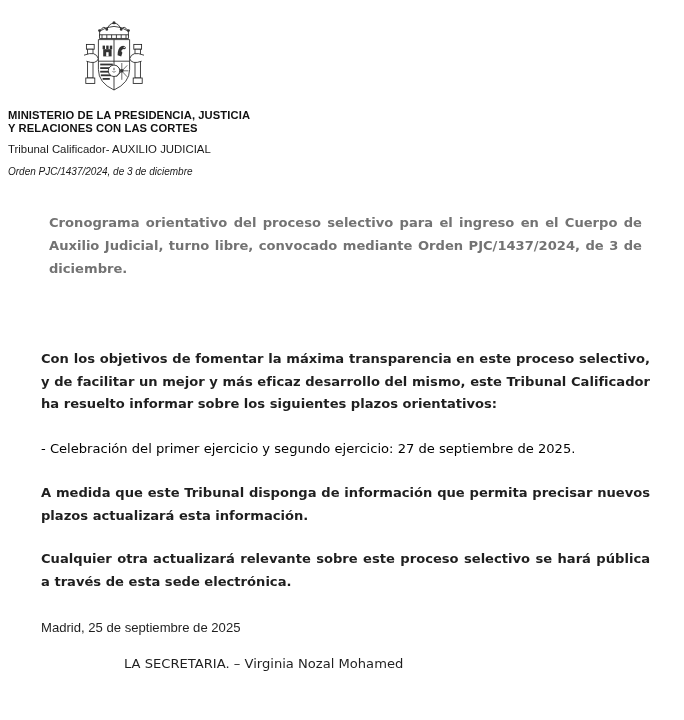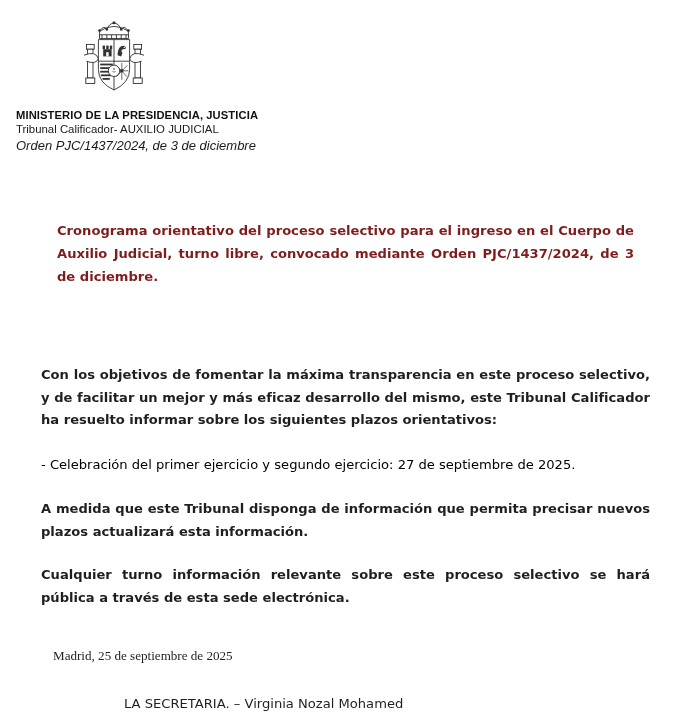--- a/index.html
+++ b/index.html
@@ -40,67 +40,67 @@
     padding-top: 18px;
   }
 
   .crest {
     display: block;
     width: 72px;
     height: 84px;
   }
 
   .ministry-block {
-    padding-left: 16px;
+    padding-left: 8px;
     padding-top: 7px;
     line-height: 1.16;
   }
   .ministry-line {
     font-family: "Liberation Sans", sans-serif;
     font-weight: bold;
     font-size: 11.2px;
     letter-spacing: 0.1px;
     color: #111111;
     white-space: nowrap;
   }
   .tribunal-line {
     font-family: "Liberation Sans", sans-serif;
     font-weight: normal;
     font-size: 11.4px;
     color: #1a1a1a;
-    margin-top: 1px;
+    margin-top: 8px;
     white-space: nowrap;
   }
   .orden-line {
     font-family: "Liberation Sans", sans-serif;
     font-style: italic;
     font-weight: normal;
-    font-size: 13px;
+    font-size: 10px;
     color: #1a1a1a;
-    margin-top: 2px;
+    margin-top: 10px;
     white-space: nowrap;
   }
 
   
   .content {
     position: absolute;
     left: 41px;
     top: 203px;
     width: 609px;
   }
 
   .doc-title {
     font-family: "DejaVu Sans", sans-serif;
     font-weight: bold;
     font-size: 13.1px;
     line-height: 23px;
     text-align: justify;
     text-align-last: left;
-    color: #7f1d1d;
-    margin: 16px;
+    color: #737373;
+    margin: 8px;
   }
 
   .para {
     font-family: "DejaVu Sans", sans-serif;
     font-size: 13.1px;
     line-height: 22.5px;
     color: #1f1f1f;
     margin: 0;
   }
 
@@ -130,25 +130,25 @@
   .sign-line {
     font-family: "DejaVu Sans", sans-serif;
     font-size: 13.1px;
     line-height: 22.5px;
     color: #1f1f1f;
     padding-left: 83px;
     margin: 0;
   }
   .sign-gap { height: 13px; }
   .date-line {
-    font-family: Liberation Serif, serif;
+    font-family: Liberation Sans, sans-serif;
     font-size: 13.1px;
     line-height: 22.5px;
     color: #1f1f1f;
-    margin: 12px;
+    margin: 0;
   }
 </style>
 </head>
 <body>
 
 <div class="page">
 
   <div class="letterhead">
 
     <div class="crest-wrap">
@@ -219,20 +219,21 @@
         <g>
           <circle cx="60" cy="88" r="9.5" fill="#ffffff" stroke="#222222" stroke-width="1.4"></circle>
           <path d="M60 82 Q62 85 60 88 Q58 85 60 82 Z" fill="#333333"></path>
           <path d="M56 88 Q60 91 64 88 Q60 94 56 88 Z" fill="#333333"></path>
         </g>
       </svg>
     </div>
 
     <div class="ministry-block">
       <div class="ministry-line">MINISTERIO DE LA PRESIDENCIA, JUSTICIA</div>
+      <div class="ministry-line">Y RELACIONES CON LAS CORTES</div>
       <div class="tribunal-line">Tribunal Calificador- AUXILIO JUDICIAL</div>
       <div class="orden-line">Orden PJC/1437/2024, de 3 de diciembre</div>
     </div>
   </div>
 
   <div class="content">
 
     <p class="doc-title">Cronograma orientativo del proceso selectivo para el ingreso en el Cuerpo de Auxilio Judicial, turno libre, convocado mediante Orden PJC/1437/2024, de 3 de diciembre.</p>
 
     <div class="gap-after-title"></div>
@@ -244,21 +245,21 @@
     <div class="list-block">
       <p class="list-item">- Celebración del primer ejercicio y segundo ejercicio: 27 de septiembre de 2025.</p>
     </div>
 
     <div class="gap-para"></div>
 
     <p class="para para-justified">A medida que este Tribunal disponga de información que permita precisar nuevos plazos actualizará esta información.</p>
 
     <div class="gap-small"></div>
 
-    <p class="para para-justified">Cualquier turno información relevante sobre este proceso selectivo se hará pública a través de esta sede electrónica.</p>
+    <p class="para para-justified">Cualquier otra actualizará relevante sobre este proceso selectivo se hará pública a través de esta sede electrónica.</p>
 
     <div class="gap-sign"></div>
 
     <div class="sign-block">
       <p class="date-line">Madrid, 25 de septiembre de 2025</p>
       <div class="sign-gap"></div>
       <p class="sign-line">LA SECRETARIA. – Virginia Nozal Mohamed</p>
 
     </div>
 

